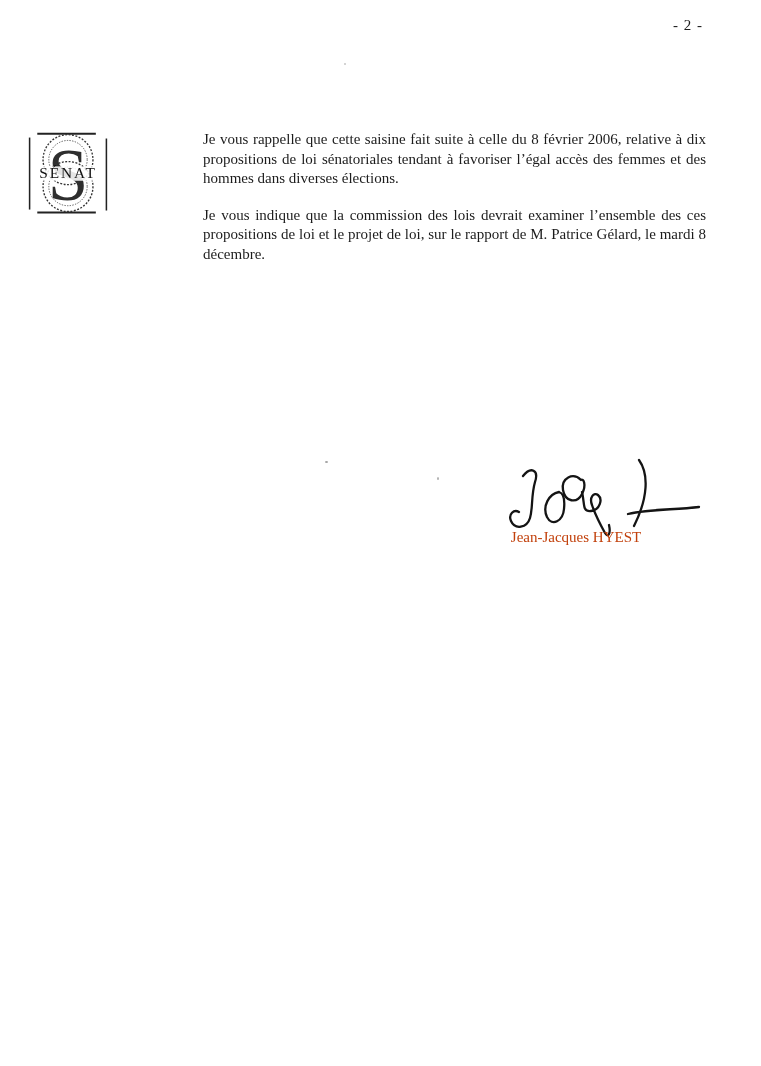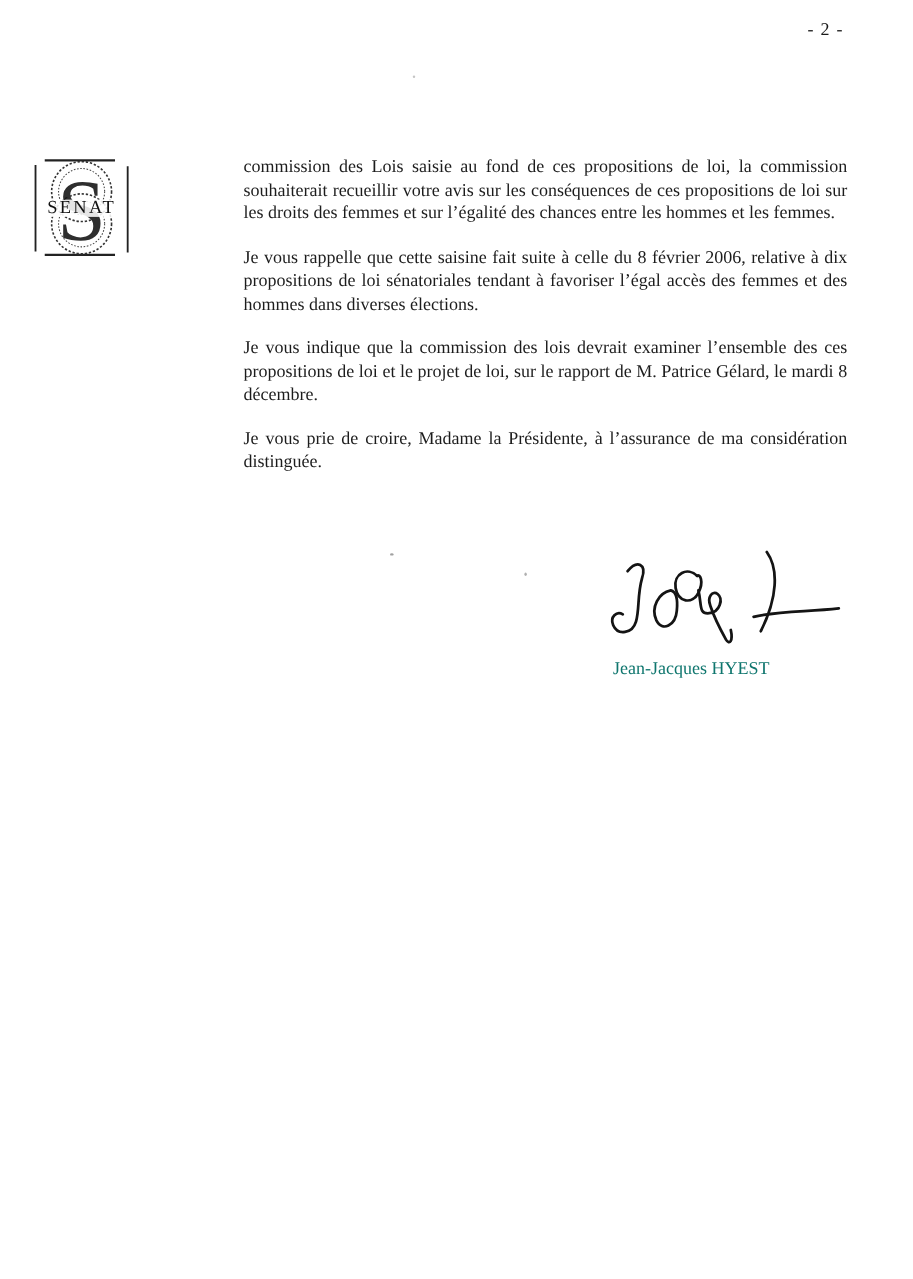--- a/index.html
+++ b/index.html
@@ -45,25 +45,25 @@
   .signature {
     position: absolute;
     left: 495px;
     top: 448px;
     width: 215px;
     height: 100px;
   }
   .signer-name {
     position: absolute;
     left: 496px;
-    top: 550px;
+    top: 529px;
     width: 160px;
     text-align: center;
     font-size: 15px;
-    color: #0f766e;
+    color: #c2410c;
   }
   .speck {
     position: absolute;
     border-radius: 50%;
     background: #6f6f6f;
   }
   .speck.s1 { left: 325px; top: 461px; width: 3px; height: 2px; opacity: .65; }
   .speck.s2 { left: 437px; top: 477px; width: 2px; height: 3px; opacity: .55; }
   .speck.s3 { left: 344px; top: 63px;  width: 2px; height: 2px; opacity: .4;  }
 </style>
@@ -86,24 +86,22 @@
     <circle cx="50" cy="62" r="26" fill="none" stroke="#333" stroke-width="1.4" stroke-dasharray="2 1.6"></circle>
     <circle cx="50" cy="34" r="20" fill="none" stroke="#444" stroke-width="0.9" stroke-dasharray="1.4 1.4"></circle>
     <circle cx="50" cy="62" r="20" fill="none" stroke="#444" stroke-width="0.9" stroke-dasharray="1.4 1.4"></circle>
 
     <rect x="12" y="41" width="76" height="15" fill="#ffffff" opacity="0.88"></rect>
     <text id="stamp-text" x="50" y="53" text-anchor="middle" font-family="Liberation Serif, serif" font-size="16" letter-spacing="2" fill="#111">SÉNAT</text>
   </svg>
 </div>
 
 <div class="letter-body">
-  <p>commission des Lois saisie au fond de ces propositions de loi, la commission souhaiterait recueillir votre avis sur les conséquences de ces propositions de loi sur les droits des femmes et sur l’égalité des chances entre les hommes et les femmes.</p>
   <p>Je vous rappelle que cette saisine fait suite à celle du 8 février 2006, relative à dix propositions de loi sénatoriales tendant à favoriser l’égal accès des femmes et des hommes dans diverses élections.</p>
   <p>Je vous indique que la commission des lois devrait examiner l’ensemble des ces propositions de loi et le projet de loi, sur le rapport de M. Patrice Gélard, le mardi 8 décembre.</p>
-  <p>Je vous prie de croire, Madame la Présidente, à l’assurance de ma considération distinguée.</p>
 </div>
 
 <svg class="signature" viewBox="0 0 215 100" xmlns="http://www.w3.org/2000/svg" fill="none" stroke="#141414" stroke-width="2.3" stroke-linecap="round">
 
   <path d="M28,28 C36,18 44,22 40,34 C36,48 38,60 35,70 C32,80 20,82 16,73 C13,66 19,61 24,64"></path>
 
   <path d="M64,44 C54,46 47,58 52,69 C57,79 68,73 69,61 C70,51 68,45 64,44"></path>
 
   <path d="M86,32 C78,24 66,30 68,42 C70,54 82,56 87,46 C92,36 88,30 86,32"></path>
   <path d="M87,44 C90,56 87,64 96,63 C105,62 108,51 103,47 C99,44 94,49 97,57 C100,66 105,76 110,85 C113,90 116,86 114,77"></path>

